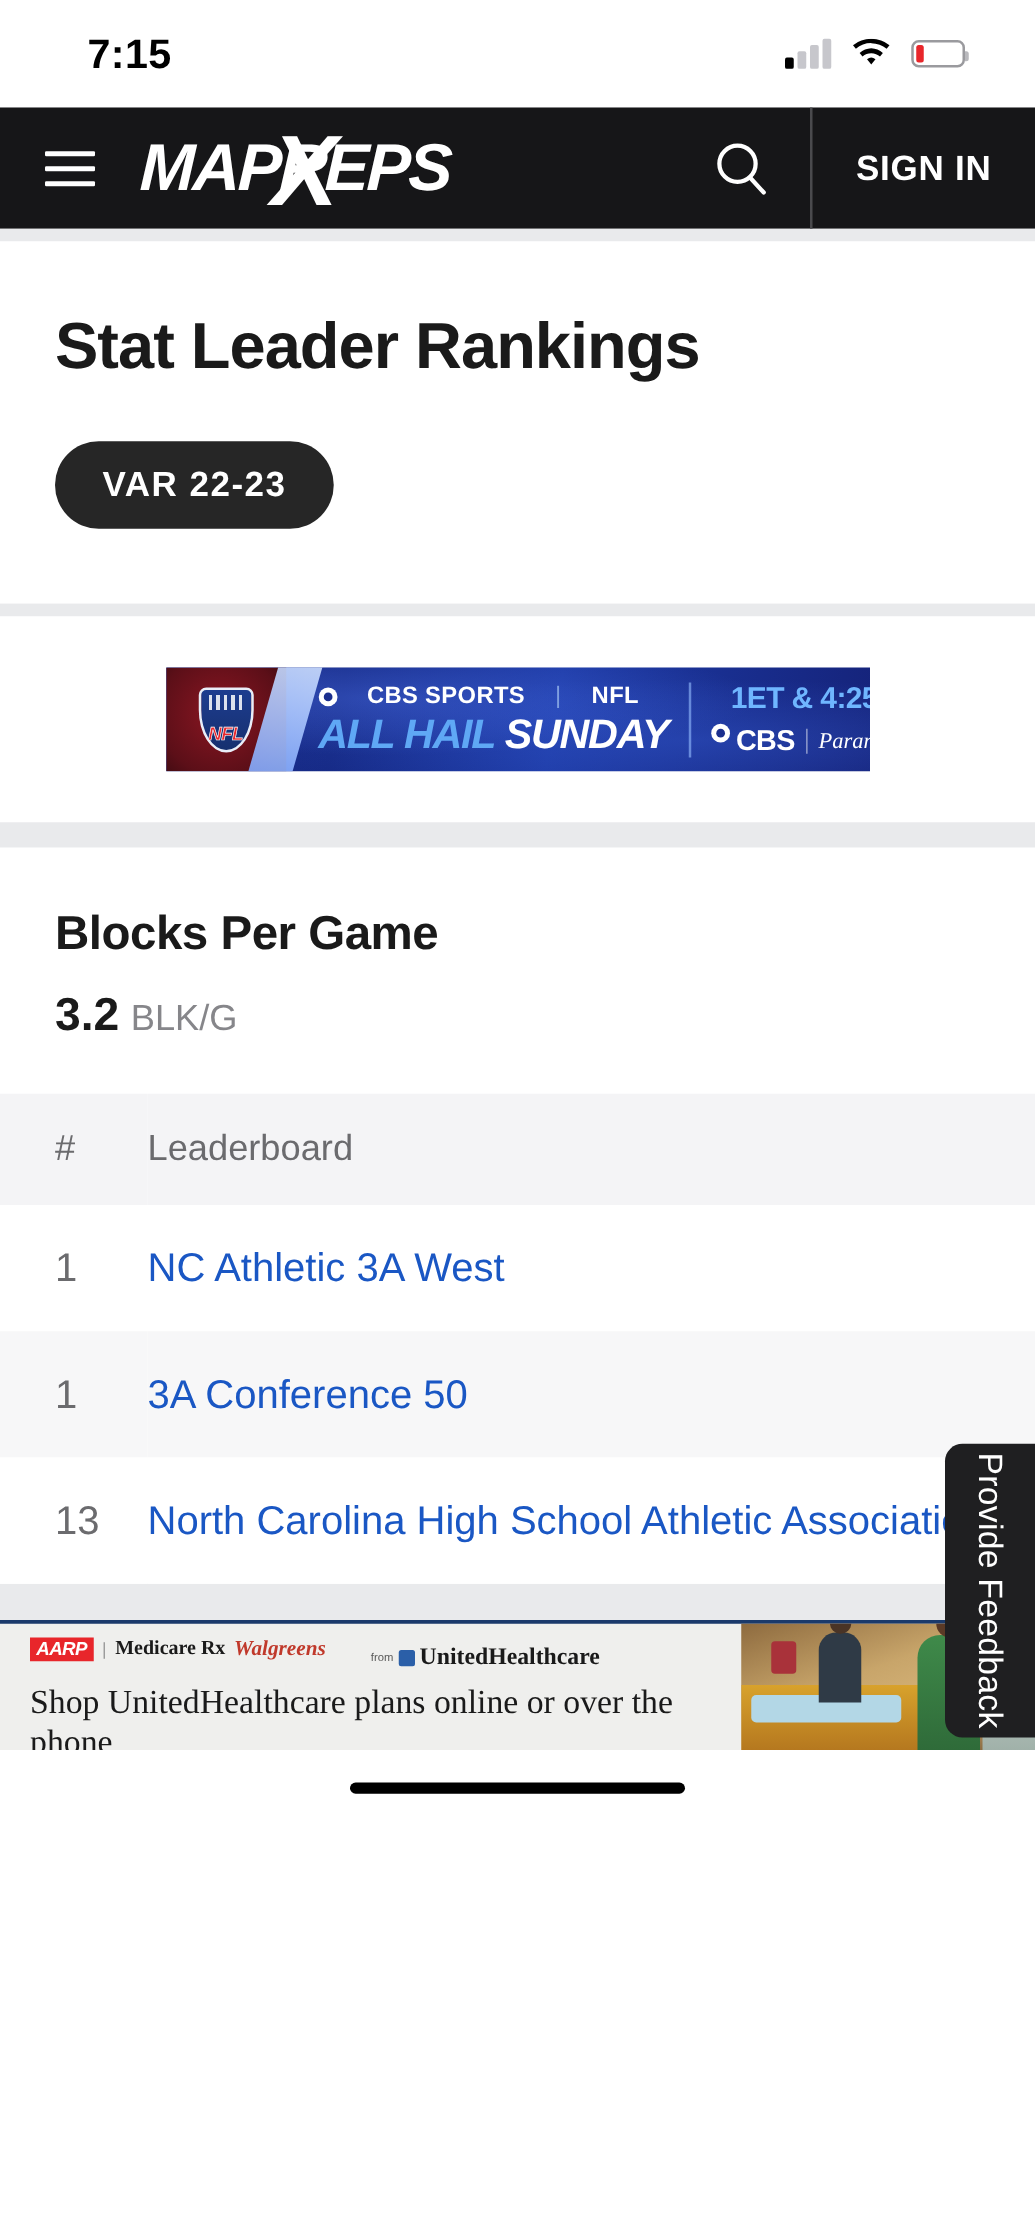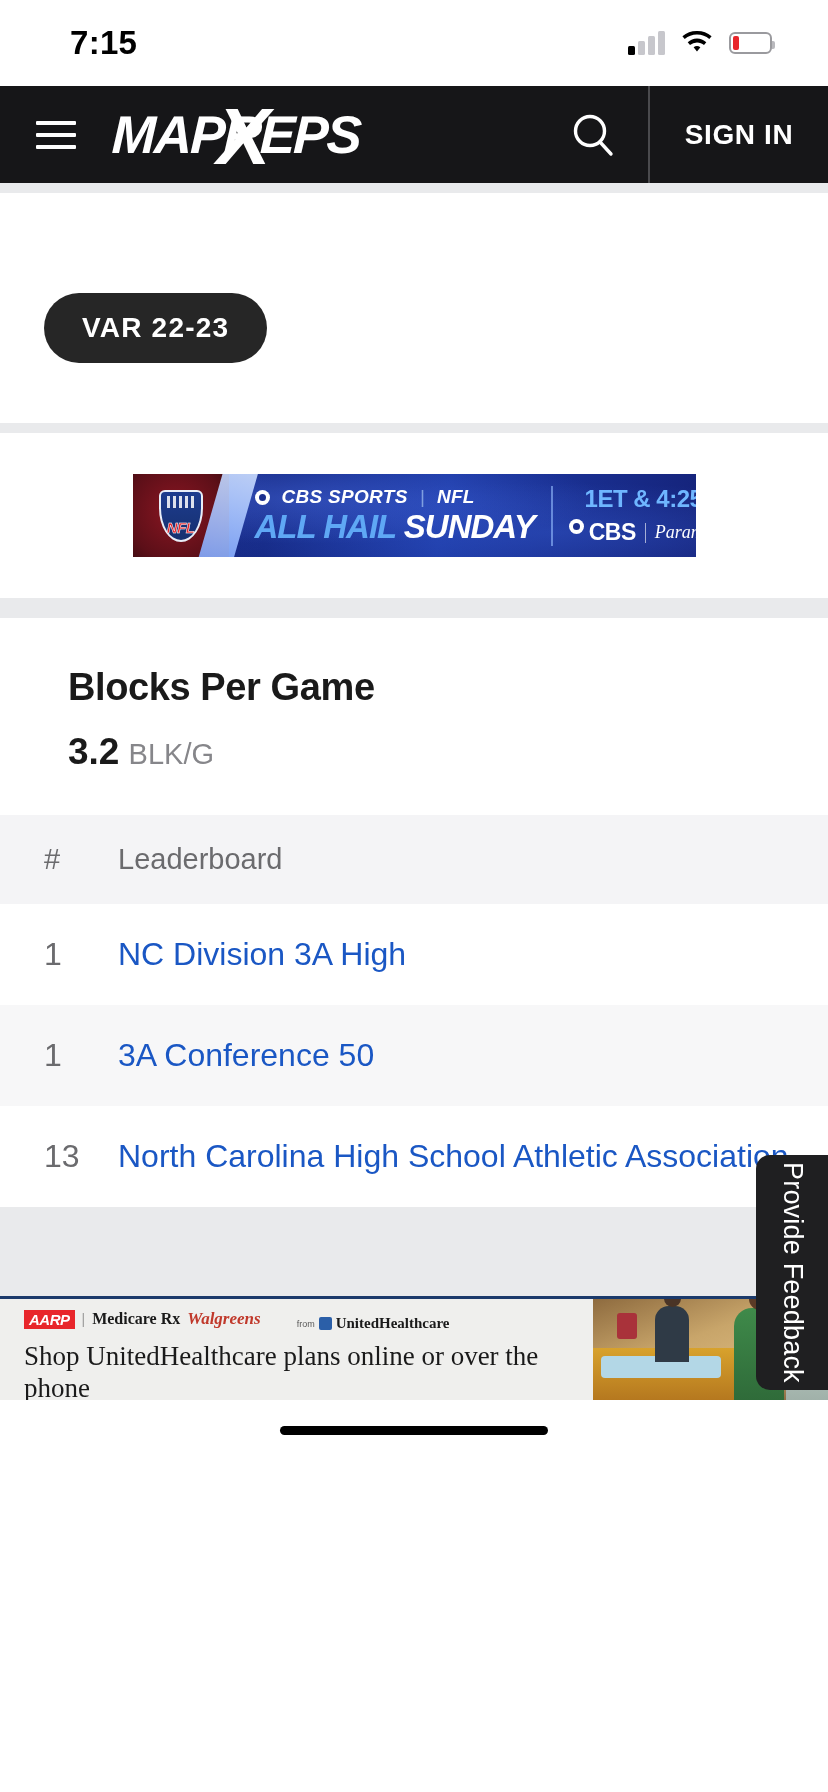--- a/index.html
+++ b/index.html
@@ -92,22 +92,22 @@
     border:2px solid #e9eef8;
     border-radius:6px 6px 22px 22px/6px 6px 34px 34px;
     display:flex; align-items:flex-end; justify-content:center; padding-bottom:4px; }
   .nfl-shield b { color:#e8262b; font-size:15px; font-style:italic; font-weight:700;
     letter-spacing:-0.5px; -webkit-text-stroke:0.5px #fff; }
   .nfl-shield:before{ content:""; position:absolute; top:4px; left:6px; right:6px;
     height:12px; background:repeating-linear-gradient(90deg,#fff 0 3px, transparent 3px 6px);
     opacity:.85; }
   .ad-mid { position:relative; z-index:2; flex:1 1 auto; padding-left:26px;
     display:flex; flex-direction:column; justify-content:center; }
-  .ad-cbs-row { display:flex; align-items:center; gap:12px; color:#fff;
-    font-weight:700; font-size:19px; letter-spacing:.3px;font-style:italic; }
+  .ad-cbs-row { display:flex; align-items:center; gap:24px; color:#fff;
+    font-weight:700; font-size:19px; letter-spacing:.3px; }
   .eye { width:15px; height:15px; border-radius:50%; background:#fff; position:relative;
     flex:0 0 auto; }
   .eye:after{ content:""; position:absolute; left:4px; top:4px; width:7px; height:7px;
     border-radius:50%; background:#1b2f8e; }
   .pipe { color:#7f9fe0; font-weight:400; }
   .ad-hail { margin-top:1px; font-style:italic; font-weight:700; font-size:33px;
     line-height:36px; letter-spacing:-1px; white-space:nowrap; }
   .ad-hail .blue { color:#5fa8f5; }
   .ad-hail .white { color:#fff; }
   .ad-divider { position:relative; z-index:2; width:2px; height:60px;
@@ -125,21 +125,21 @@
 
   
   .season-card { padding:50px 44px 52px 44px; }
   .season-title { font-size:40px; font-weight:700; color:#1a1a1a; letter-spacing:-0.5px; }
   .season-desc { margin-top:30px; font-size:31px; line-height:43px; color:#6b6b6e; }
   .season-link { display:inline-block; margin-top:40px; font-size:31px; font-weight:700;
     color:#1a57c4; cursor:pointer; }
 
   
   .stat-card { padding:48px 0 0 0; }
-  .stat-head { padding:0 68px; }
+  .stat-head { padding:0 44px; }
   .stat-name { font-size:38px; font-weight:700; color:#1a1a1a; letter-spacing:-0.4px; }
   .stat-val { margin-top:22px; font-size:33px; color:#3a3a3c; }
   .stat-val b { font-size:37px; font-weight:700; color:#1a1a1a; }
   .stat-val span { color:#86868a; font-size:29px; }
 
   table.board { width:100%; border-collapse:collapse; margin-top:42px; }
   table.board th, table.board td { text-align:left; }
   table.board thead th { background:#f4f4f6; color:#6b6b6e; font-size:29px;
     font-weight:400; padding:28px 0; }
   table.board th.c-rank, table.board td.c-rank { width:118px; padding-left:44px;
@@ -167,21 +167,21 @@
   .ab-aarp { background:#e8262b; color:#fff; font-weight:700; font-style:italic;
     font-size:15px; padding:1px 5px; letter-spacing:-0.5px; }
   .ab-sep { color:#9b9b9b; font-size:14px; }
   .ab-medicare { font-family:"Liberation Serif", serif; font-weight:700; font-size:16px;
     color:#1a1a1a; }
   .ab-walgreens { font-family:"Liberation Serif", serif; font-style:italic;
     font-weight:700; font-size:17px; color:#c0392b; }
   .ab-row2 { display:flex; align-items:center; gap:4px; margin-left:36px; margin-top:6px; }
   .ab-from { font-size:9px; color:#5a5a5a; }
   .ab-uhc-mark { width:13px; height:13px; background:#2b5fa8; border-radius:2px; }
-  .ab-uhc { font-family:"Liberation Serif", serif; font-weight:700; font-size:15px;
+  .ab-uhc { font-family:"Liberation Serif", serif; font-weight:700; font-size:19px;
     color:#1a1a1a; }
   .ab-head { margin-top:8px; font-family:"Liberation Serif", serif; font-size:27px;
     line-height:32px; color:#1a1a1a; max-width:640px; }
   .ab-img { width:235px; flex:0 0 auto; position:relative; overflow:hidden;
     background:linear-gradient(160deg,#8e6b3f 0%, #c8a56a 40%, #d9b77c 70%, #6d4f2c 100%); }
   .ab-img .bed { position:absolute; left:0; bottom:0; width:150px; height:52px;
     background:linear-gradient(180deg,#d8a22c,#b5781f); }
   .ab-img .blanket { position:absolute; left:8px; bottom:22px; width:120px; height:22px;
     background:#b3d7e6; border-radius:4px; }
   .ab-img .person1 { position:absolute; left:62px; bottom:38px; width:34px; height:56px;
@@ -256,20 +256,21 @@
         <circle cx="24" cy="23" r="14.5" fill="none" stroke="#fff" stroke-width="3.4"></circle>
         <line x1="34" y1="34" x2="45" y2="46" stroke="#fff" stroke-width="3.4" stroke-linecap="round"></line>
       </svg>
     </div>
     <div class="nav-signin">SIGN IN</div>
   </div>
 
   <div class="gap"></div>
 
   <div class="card title-card">
+    <div class="page-title">Stat Leader Rankings</div>
     <div class="var-pill">VAR 22-23</div>
   </div>
 
   <div class="gap"></div>
 
   <div class="ad-top-wrap card">
     <div class="ad-top">
       <div class="ad-nfl">
         <div class="nfl-shield">
             <b>NFL</b>
@@ -318,21 +319,21 @@
     <table class="board">
       <thead>
         <tr>
           <th class="c-rank">#</th>
           <th class="c-name">Leaderboard</th>
         </tr>
       </thead>
       <tbody>
         <tr>
           <td class="c-rank">1</td>
-          <td class="c-name"><a>NC Division 3A High</a></td>
+          <td class="c-name"><a>NC Athletic 3A West</a></td>
         </tr>
         <tr>
           <td class="c-rank">1</td>
           <td class="c-name"><a>3A Conference 50</a></td>
         </tr>
         <tr>
           <td class="c-rank">13</td>
           <td class="c-name"><a>North Carolina High School Athletic Association</a></td>
         </tr>
       </tbody>

